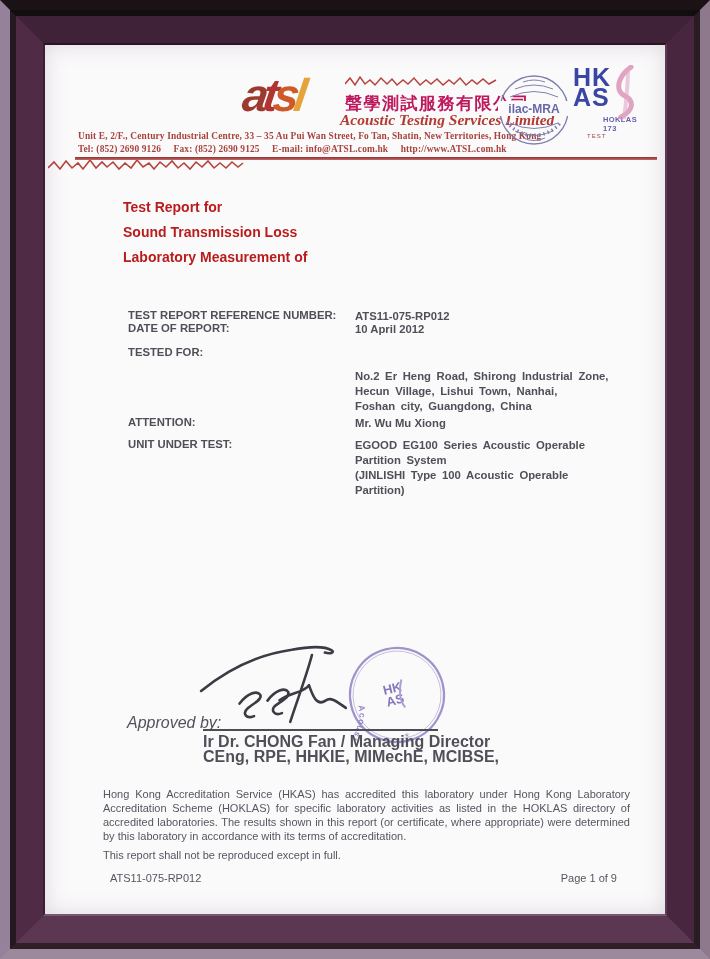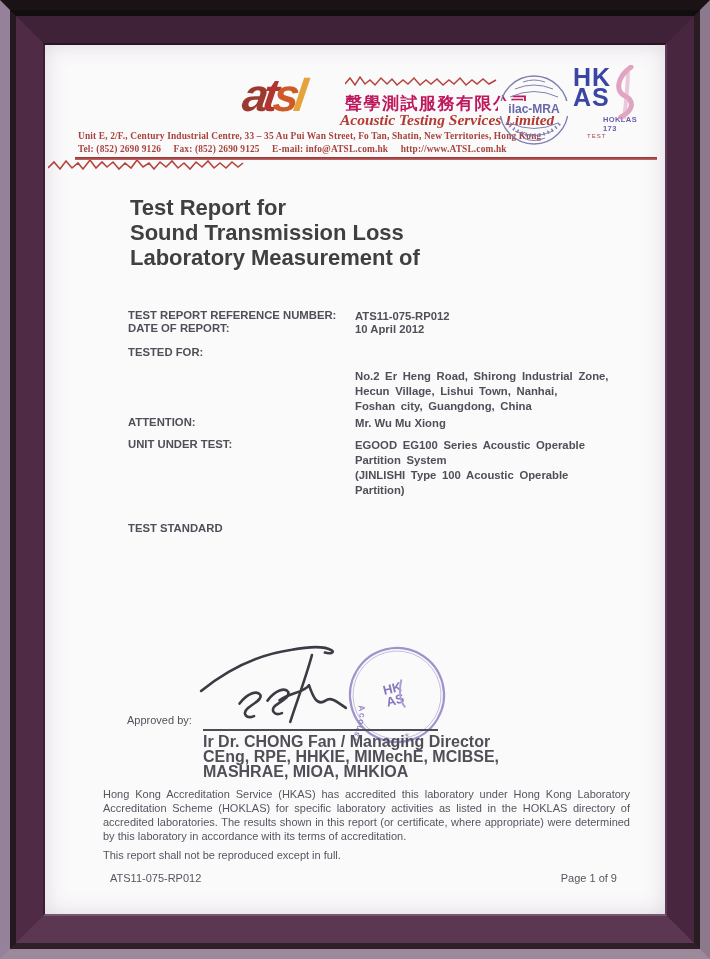--- a/index.html
+++ b/index.html
@@ -64,28 +64,28 @@
     left:30px; top:112px; width:582px; height:3px;
     background:linear-gradient(#8f2f33,#c56a67);
   }
   .hkas { left:528px; top:22px; width:70px; text-align:left; }
   .hkas-letters span { display:block; font-size:25px; font-weight:900; color:#3946a3; line-height:20px; letter-spacing:1px; }
   .hkas-swoosh { position:absolute; left:22px; top:-2px; }
   .hoklas { margin-top:8px; font-size:7.5px; font-weight:bold; color:#685bab; letter-spacing:.4px;margin-left:30px; }
   .hoklas-sub { font-size:6px; color:#a04848; letter-spacing:1px; margin-left:14px; }
 
   
-  .report-title { left:85px; top:150px; font-size:22px; font-weight:bold; color:#404040; line-height:25px; }
+  .report-title { left:78px; top:150px; font-size:14px; font-weight:bold; color:#b91c1c; line-height:25px; }
   .frow { position:absolute; left:83px; right:14px; display:flex; }
   .flabel { width:227px; flex-shrink:0; font-size:11.3px; font-weight:bold; color:#4f4f58; }
   .fvalue { flex:1; font-size:11.3px; font-weight:bold; color:#4f4f58; white-space:pre-line; line-height:15px; }
   .spread { word-spacing:2.5px; }
 
   
-  .approved-by { left:82px; top:669px; font-size:11px; color:#53525c; }
+  .approved-by { left:82px; top:669px; font-size:16px; color:#53525c;font-style:italic; }
   .sig { left:150px; top:595px; }
   .stamp { left:300px; top:598px; opacity:.92; transform:rotate(-14deg); }
   .sig-line { left:158px; top:684px; width:235px; height:2px; background:#4c4c54; }
   .approver { left:158px; top:689px; font-size:16px; font-weight:bold; color:#4f4f58; line-height:15px; }
 
   
   .accreditation { left:58px; top:742px; width:527px; font-size:11px; color:#56555f; line-height:14px; text-align:justify; }
   .reproduce { left:58px; top:804px; font-size:11px; color:#56555f; }
   .bottom-row { left:65px; top:827px; width:507px; display:flex; justify-content:space-between; font-size:11px; color:#56555f; }
 
@@ -171,21 +171,20 @@
       <div class="fvalue">Mr. Wu Mu Xiong</div>
     </div>
     <div class="frow" style="top:393px">
       <div class="flabel">UNIT UNDER TEST:</div>
       <div class="fvalue spread">EGOOD EG100 Series Acoustic Operable
 Partition System
 (JINLISHI Type 100 Acoustic Operable
 Partition)</div>
     </div>
     <div class="frow" style="top:477px">
-      <div class="flabel">TEST STANDARD</div>
     </div>
 
     <div class="abs approved-by">Approved by:</div>
 
     <svg class="abs sig" width="180" height="92" viewBox="0 0 180 92">
       <g fill="none" stroke="#3b3b44" stroke-width="2.6" stroke-linecap="round" stroke-linejoin="round" transform="rotate(-2 90 46)">
         <path d="M6,48 C30,30 60,14 98,10 C118,7 132,8 138,12 C141,14 137,16 131,14"></path>
         <path d="M44,62 C52,52 62,49 65,54 C67,59 58,62 52,67 C46,72 50,78 58,75"></path>
         <path d="M72,60 C80,50 90,47 93,52 C95,57 86,61 80,65 C74,69 78,76 86,73"></path>
         <path d="M118,16 C112,36 102,60 94,82"></path>
@@ -205,21 +204,20 @@
       <text x="52" y="96" text-anchor="middle" font-size="7" fill="#8b7cc0">✳</text>
       <text x="49" y="49" text-anchor="middle" font-size="13" font-weight="bold" fill="#7e6eb8">HK</text>
       <text x="49" y="61" text-anchor="middle" font-size="13" font-weight="bold" fill="#7e6eb8">AS</text>
       <path d="M60,38 C55,48 53,58 57,66" fill="none" stroke="#a898d0" stroke-width="2"></path>
     </svg>
 
     <div class="abs sig-line"></div>
     <div class="abs approver">
       <div>Ir Dr. CHONG Fan / Managing Director</div>
       <div>CEng, RPE, HHKIE, MIMechE, MCIBSE,</div>
-      <div>MASHRAE, MIOA, MHKIOA</div>
     </div>
 
     <div class="abs accreditation">Hong Kong Accreditation Service (HKAS) has accredited this laboratory under Hong Kong Laboratory Accreditation Scheme (HOKLAS) for specific laboratory activities as listed in the HOKLAS directory of accredited laboratories. The results shown in this report (or certificate, where appropriate) were determined by this laboratory in accordance with its terms of accreditation.</div>
     <div class="abs reproduce">This report shall not be reproduced except in full.</div>
     <div class="abs bottom-row">
       <span>ATS11-075-RP012</span>
       <span>Page 1 of 9</span>
     </div>
 
    </div>

